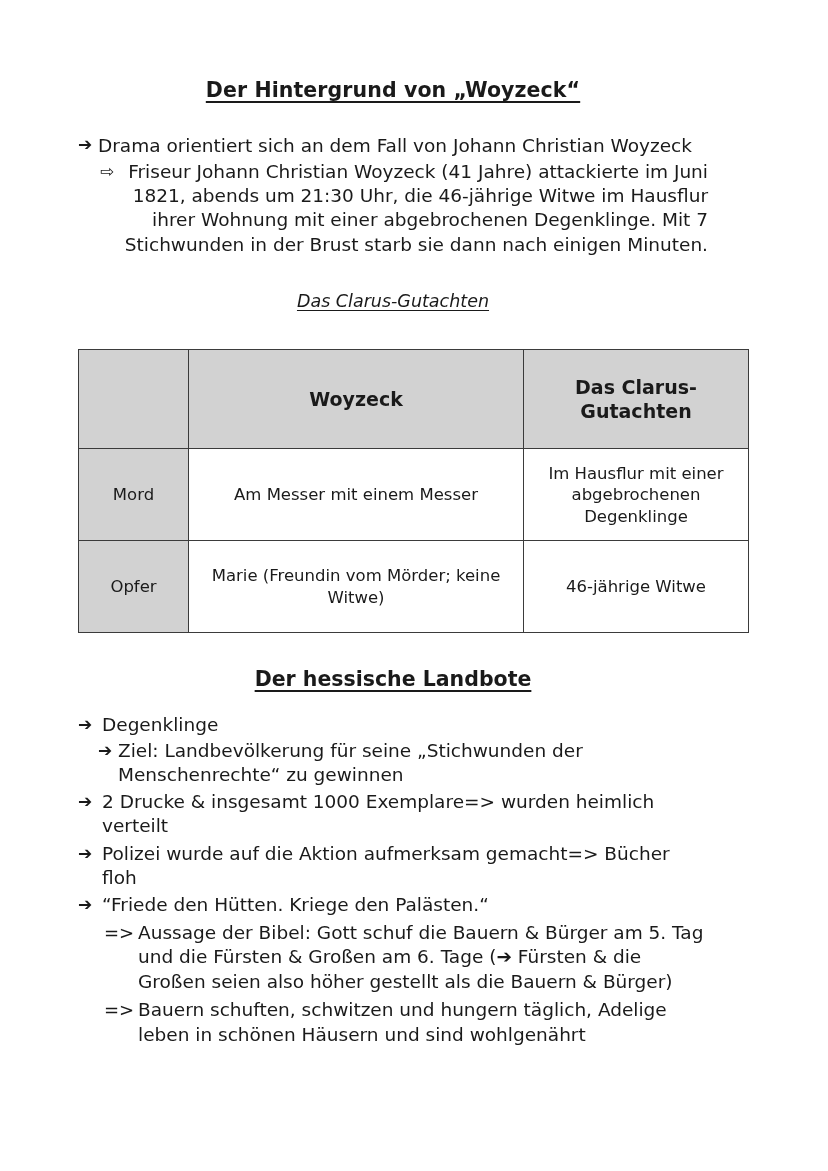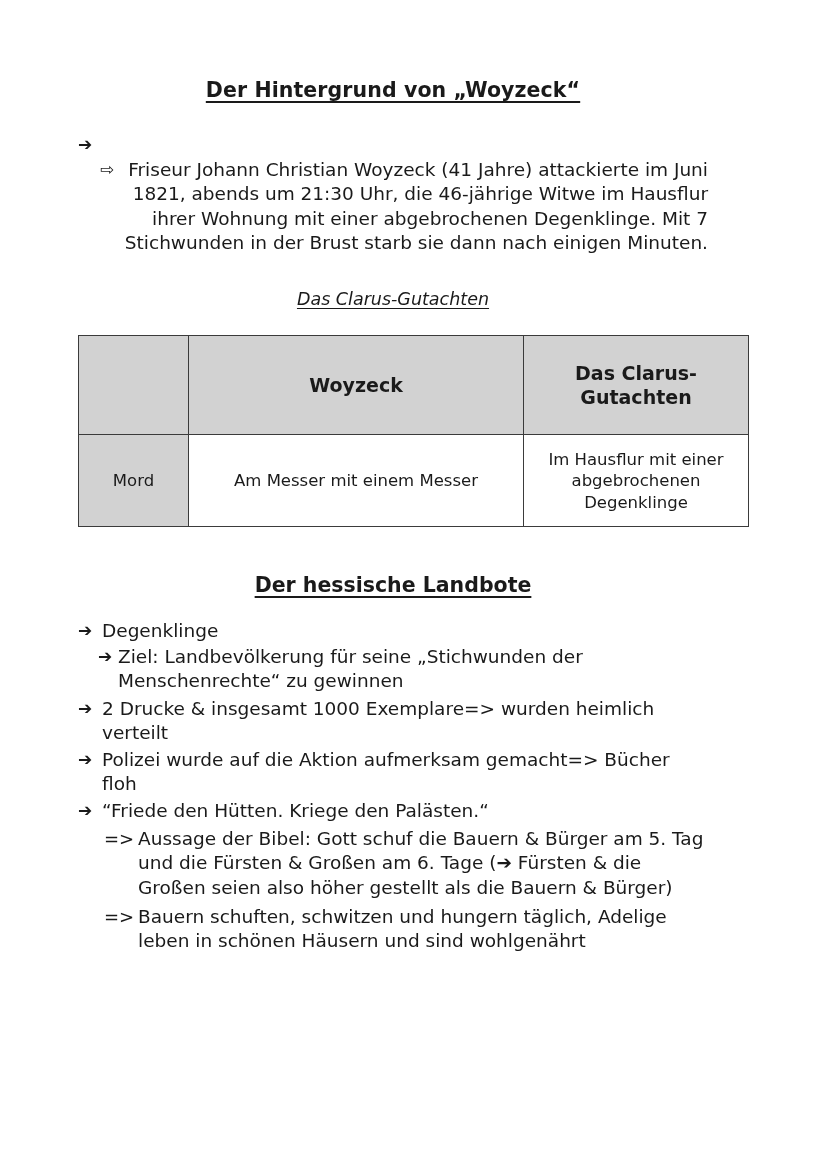--- a/index.html
+++ b/index.html
@@ -67,21 +67,21 @@
   .sub-title {
     text-align: center;
     font-size: 17.5px;
     font-style: italic;
     text-decoration: underline;
     text-underline-offset: 3px;
     margin-top: 34px;
   }
 
   table.clarus {
-    margin: 26px auto 0 auto;
+    margin: 38px auto 0 auto;
     border-collapse: collapse;
     width: 670px;
     table-layout: fixed;
   }
   table.clarus td, table.clarus th {
     border: 1.6px solid #3b3b3b;
     padding: 10px 8px;
     text-align: center;
     vertical-align: middle;
     font-weight: normal;
@@ -106,21 +106,21 @@
   table.clarus col.c1 { width: 110px; }
   table.clarus col.c2 { width: 335px; }
   table.clarus col.c3 { width: 225px; }
   table.clarus tbody tr { height: 92px; }
 
   .section-title {
     text-align: center;
     font-size: 20.5px;
     text-decoration: underline;
     text-underline-offset: 4px;
-    margin-top: 46px;
+    margin-top: 34px;
   }
 
   .bullets {
     margin-top: 22px;
   }
   .b1 {
     font-size: 18.5px;
     line-height: 1.3;
     display: flex;
     align-items: flex-start;
@@ -166,20 +166,21 @@
 </head>
 <body>
 
 <div class="page">
 
   <h1 class="doc-title">Der Hintergrund von „Woyzeck“</h1>
 
   <div class="block-intro">
     <div class="lvl1">
       <span class="arrow">➔</span>
+      <span class="text">Drama orientiert sich an dem Fall von Johann Christian Woyzeck</span>
     </div>
     <div class="lvl2">
       <span class="arrow">⇨</span>
       <span class="text">Friseur Johann Christian Woyzeck (41 Jahre) attackierte im Juni 1821, abends um 21:30 Uhr, die 46-jährige Witwe im Hausflur ihrer Wohnung mit einer abgebrochenen Degenklinge. Mit 7 Stichwunden in der Brust starb sie dann nach einigen Minuten.</span>
     </div>
   </div>
 
   <div class="sub-title">Das Clarus-Gutachten</div>
 
   <table class="clarus">
@@ -194,20 +195,25 @@
         <th class="hdr">Woyzeck</th>
         <th class="hdr">Das Clarus-Gutachten</th>
       </tr>
     </thead>
     <tbody>
       <tr>
         <td class="rowlbl">Mord</td>
         <td>Am Messer mit einem Messer</td>
         <td>Im Hausflur mit einer abgebrochenen Degenklinge</td>
       </tr>
+      <tr>
+        <td class="rowlbl">Opfer</td>
+        <td>Marie (Freundin vom Mörder; keine Witwe)</td>
+        <td>46-jährige Witwe</td>
+      </tr>
     </tbody>
   </table>
 
   <h2 class="section-title">Der hessische Landbote</h2>
 
   <div class="bullets">
 
     <div class="b1">
       <span class="arrow">➔</span>
       <span class="text">Degenklinge</span>

